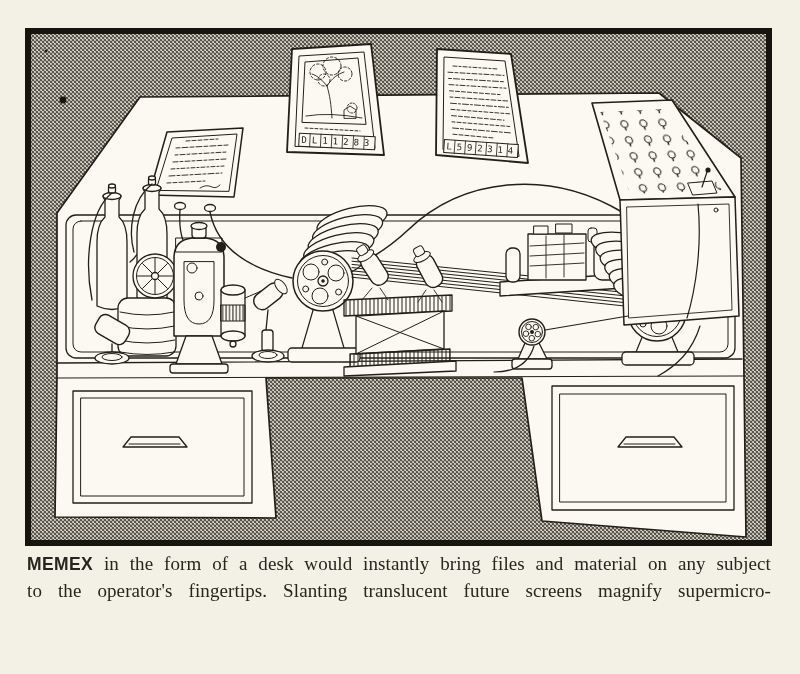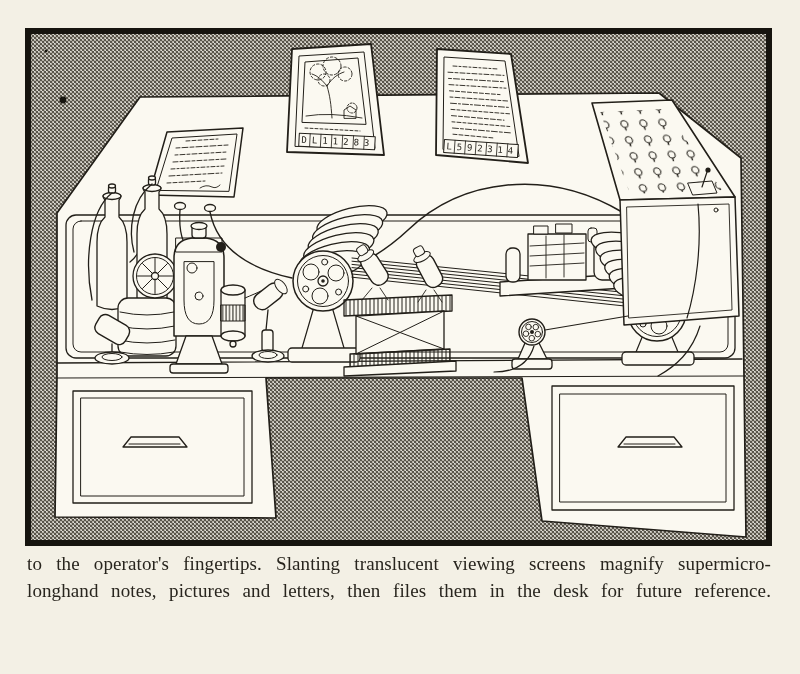--- a/index.html
+++ b/index.html
@@ -328,15 +328,15 @@
   <g stroke-width="1.2">
     <path d="M 698,204 C 702,246 696,288 687,318"></path>
     <path d="M 700,326 C 692,352 676,366 658,376"></path>
     <path d="M 534,346 C 528,366 512,372 494,372"></path>
     <path d="M 545,330 L 628,316"></path>
   </g>
 </g>
 </svg>
 
 <figure class="caption">
-  <div class="cap-line">to the operator's fingertips. Slanting translucent viewing screens magnify supermicro-</div>
-  <div class="cap-line">longhand notes, pictures and letters, then files them in the desk for future reference.</div>
+  <div class="cap-line"><b class="lead">MEMEX</b><span> in the form of a desk would instantly bring files and material on any subject</span></div>
+  <div class="cap-line">to the operator's fingertips. Slanting translucent future screens magnify supermicro-</div>
 </figure>
 
 </body></html>

